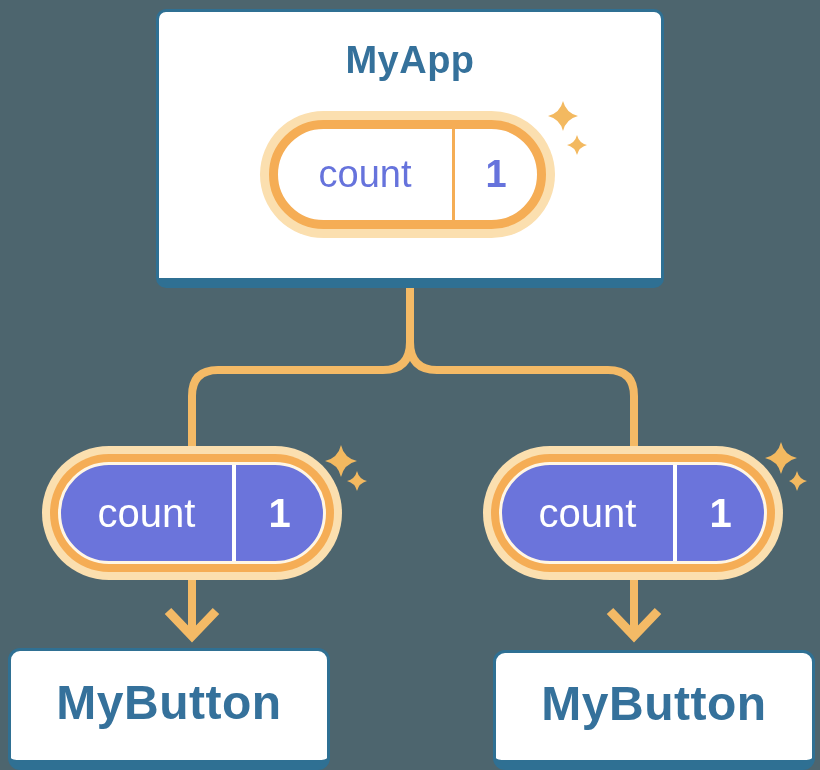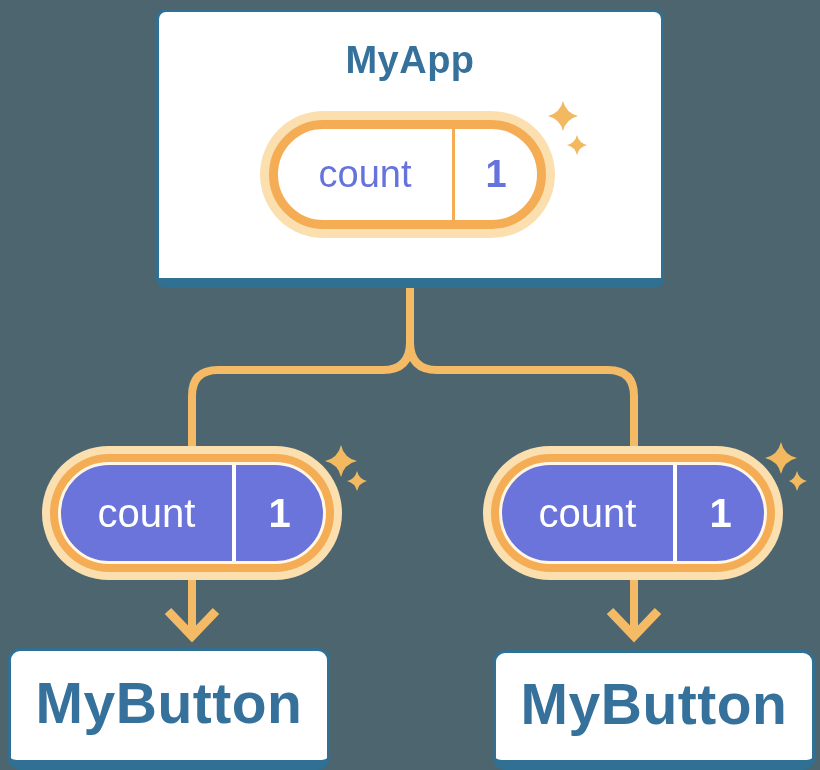--- a/index.html
+++ b/index.html
@@ -30,21 +30,21 @@
   .card-child-left{left:8px;top:648px;width:322px;height:122px;}
   .card-child-right{left:493px;top:650px;width:322px;height:120px;}
   .card-title{
     text-align:center;
     color:#35719B;
     font-weight:600;
     letter-spacing:.5px;
   }
   .card-root .card-title{margin-top:27px;font-size:38px;}
   .card-child-left,.card-child-right{display:flex;align-items:center;justify-content:center;}
-  .card-child-left .card-title,.card-child-right .card-title{font-size:57px;margin:0 0 6px 0;}
+  .card-child-left .card-title,.card-child-right .card-title{font-size:48px;margin:0 0 6px 0;}
 
   
   .pill-light{
     position:absolute;left:269px;top:120px;
     width:277px;height:109px;
     background:#FFFFFF;
     border:9px solid #F5AD55;
     border-radius:70px;
     box-shadow:0 0 0 9px #FBDFAF;
     display:flex;align-items:stretch;overflow:hidden;

